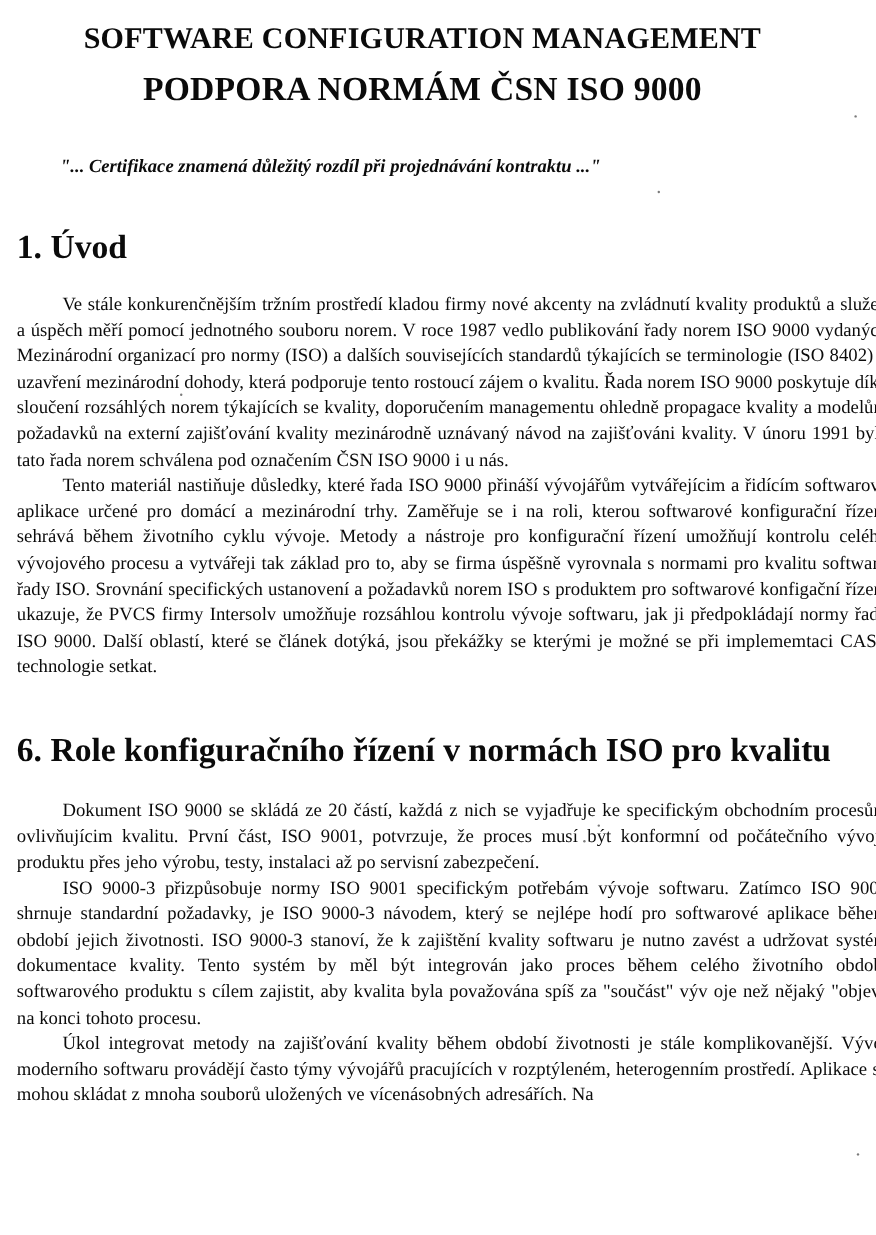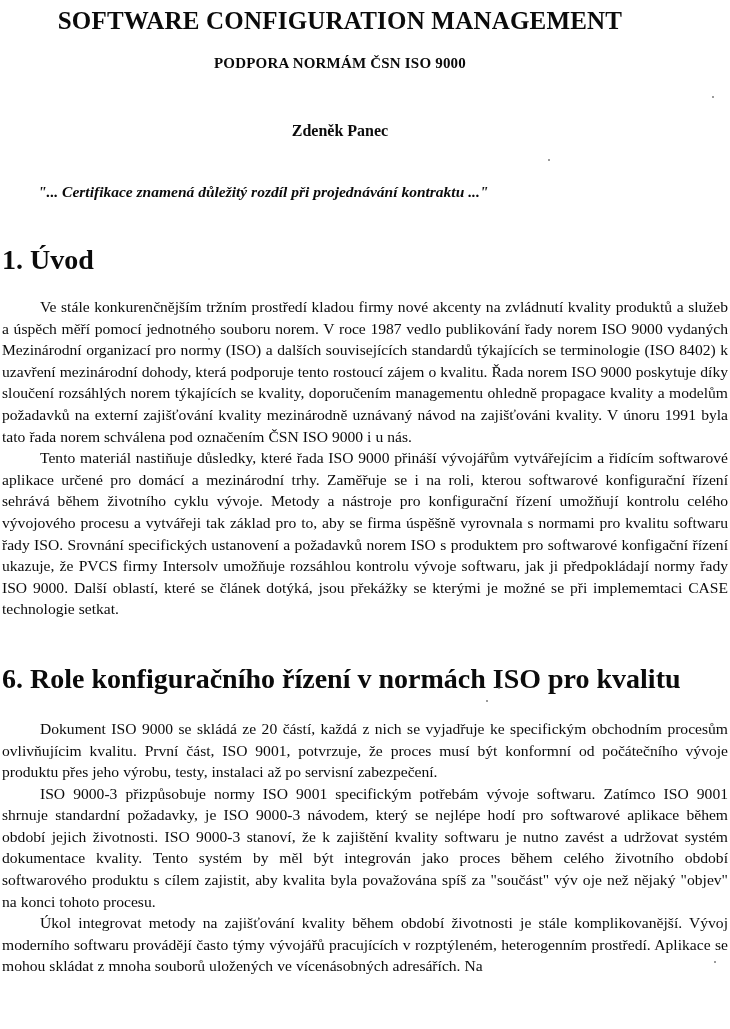--- a/index.html
+++ b/index.html
@@ -16,40 +16,40 @@
     color: #0b0b0b;
     position: relative;
     -webkit-font-smoothing: none;
   }
 
   .page {
     position: relative;
     width: 730px;
     height: 1029px;
     box-sizing: border-box;
-    padding: 0;
+    padding: 12px;
   }
 
   
   .masthead {
     width: 676px;
     margin: 0 0 0 2px;
     padding-top: 6px;
     text-align: center;
   }
   .doc-title-main {
     font-size: 25px;
     font-weight: bold;
     letter-spacing: 0.2px;
     line-height: 30px;
     margin: 0;
     white-space: nowrap;
   }
   .doc-title-sub {
-    font-size: 15px;
+    font-size: 28px;
     font-weight: bold;
     letter-spacing: 0.2px;
     line-height: 26px;
     margin: 14px 0 0 0;
     white-space: nowrap;
   }
   .doc-author {
     font-size: 16px;
     font-weight: bold;
     line-height: 20px;
@@ -108,21 +108,20 @@
   }
 </style>
 </head>
 <body>
 
 <div class="page">
 
   <header class="masthead">
     <h1 class="doc-title-main">SOFTWARE CONFIGURATION MANAGEMENT</h1>
     <h2 class="doc-title-sub">PODPORA NORMÁM ČSN ISO 9000</h2>
-    <div class="doc-author">Zdeněk Panec</div>
   </header>
 
   <section class="motto">
     <p class="motto-line-2">"... Certifikace znamená důležitý rozdíl při projednávání kontraktu ..."</p>
   </section>
 
   <h3 class="section-heading h-sec1">1. Úvod</h3>
 
   <div class="body-block after-h1">
     <p class="para">Ve stále konkurenčnějším tržním prostředí kladou firmy nové akcenty na zvládnutí kvality produktů a služeb a úspěch měří pomocí jednotného souboru norem. V roce 1987 vedlo publikování řady norem ISO 9000 vydaných Mezinárodní organizací pro normy (ISO) a dalších souvisejících standardů týkajících se terminologie (ISO 8402) k uzavření mezinárodní dohody, která podporuje tento rostoucí zájem o kvalitu. Řada norem ISO 9000 poskytuje díky sloučení rozsáhlých norem týkajících se kvality, doporučením managementu ohledně propagace kvality a modelům požadavků na externí zajišťování kvality mezinárodně uznávaný návod na zajišťováni kvality. V únoru 1991 byla tato řada norem schválena pod označením ČSN ISO 9000 i u nás.</p>

